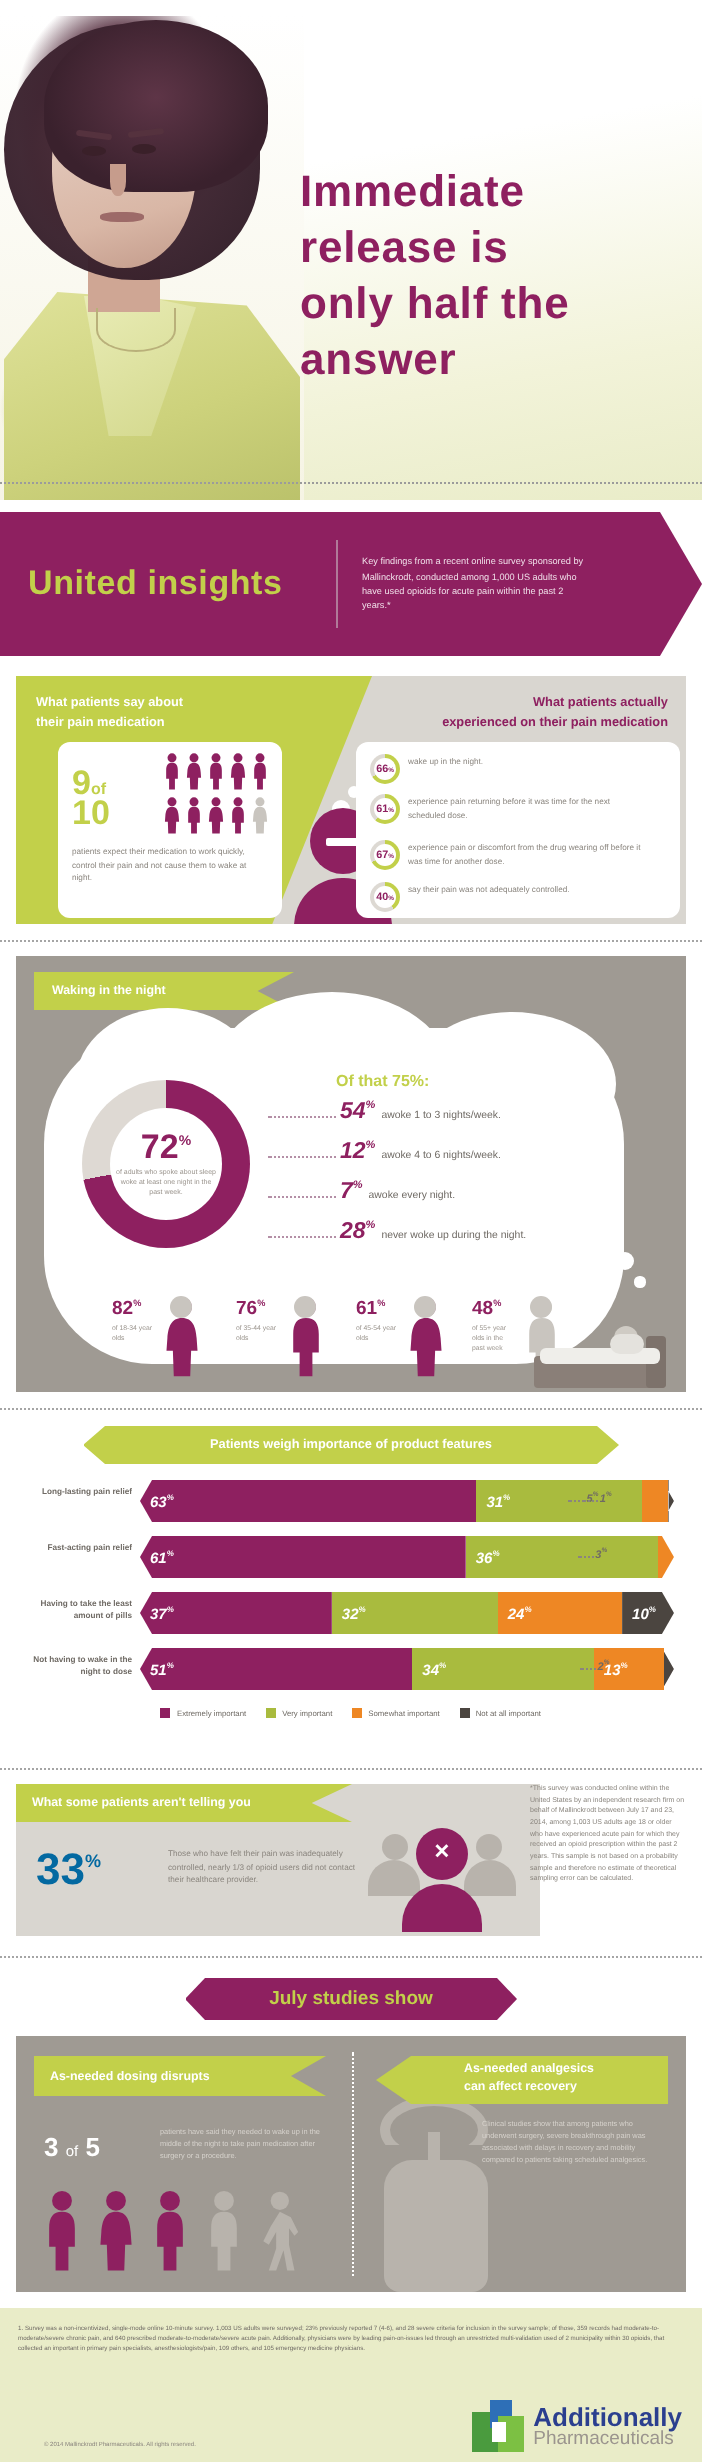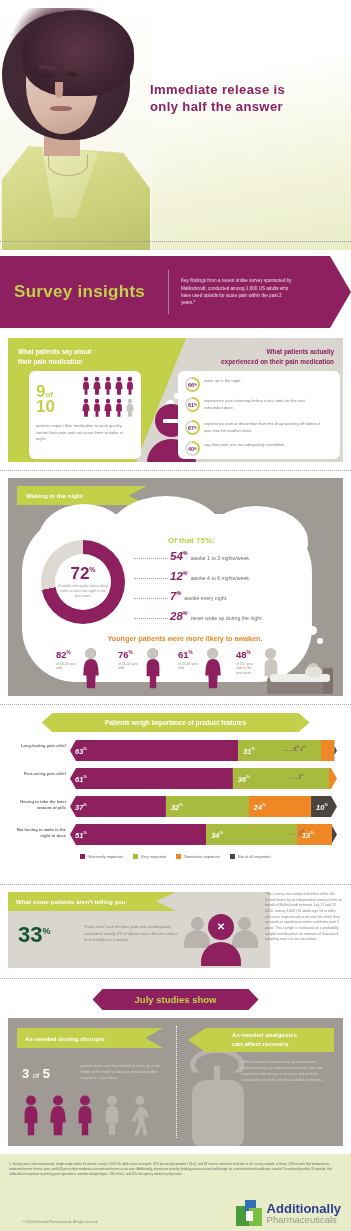--- a/index.html
+++ b/index.html
@@ -64,21 +64,21 @@
     background:linear-gradient(150deg,#e9ecb6 0%, #d3d88c 100%);
     clip-path:polygon(0% 0%, 52% 0%, 100% 8%, 60% 100%, 22% 100%);
   }
   .photo-necklace {
     position:absolute; left:48px; top:146px; width:40px; height:22px;
     border:1.5px solid #b9b07a; border-top:none;
     border-radius:0 0 60% 60%;
   }
   .hero-title {
     position:absolute; left:150px; top:82px; width:196px;
-    color:#8e2060; font-size:13px; line-height:1.28; font-weight:bold;
+    color:#8e2060; font-size:22px; line-height:1.28; font-weight:bold;
     letter-spacing:.4px;
   }
   .hero-rule {
     position:absolute; bottom:8px; left:0; width:100%; height:0;
     border-top:1.6px dotted #9b9b9b;
   }
 
   
   .band-insights {
     position:relative; height:72px; background:#8e2060;
@@ -258,21 +258,21 @@
 
   
   .sec4 { position:relative; margin:7px 8px 0 8px; height:84px; }
   .s4-card { position:absolute; left:0; top:0; width:262px; height:76px; background:#d9d6d0; }
   .s4-flag {
     position:absolute; left:0; top:0; width:168px; height:19px; background:#c2d04a;
     clip-path:polygon(0 0, 100% 0, 88% 50%, 100% 100%, 0 100%);
     display:flex; align-items:center;
   }
   .s4-flag span { color:#ffffff; font-size:6.2px; font-weight:bold; padding-left:8px; }
-  .s4-33 { position:absolute; left:10px; top:32px; color:#14532d; font-size:22px; font-weight:bold; line-height:1; }
+  .s4-33 { position:absolute; left:10px; top:32px; color:#0369a1; font-size:22px; font-weight:bold; line-height:1; }
   .s4-33 sup { font-size:9px; }
   .s4-txt { position:absolute; left:76px; top:32px; width:98px; color:#8a857e; font-size:4.1px; line-height:1.62; }
   .s4-people { position:absolute; right:12px; top:22px; width:74px; height:52px; }
   .sp { position:absolute; border-radius:50% 50% 0 0; }
   .p-gray1 { left:0; top:16px; width:26px; height:18px; background:#b8b3ac; border-radius:13px 13px 0 0; }
   .p-gray1h{ left:7px; top:3px; width:13px; height:13px; border-radius:50%; background:#b8b3ac; }
   .p-gray2 { right:0; top:16px; width:26px; height:18px; background:#b8b3ac; border-radius:13px 13px 0 0; }
   .p-gray2h{ right:7px; top:3px; width:13px; height:13px; border-radius:50%; background:#b8b3ac; }
   .p-mh { left:24px; top:0; width:26px; height:26px; border-radius:50%; background:#8e2060; }
   .p-mb { left:17px; top:28px; width:40px; height:24px; border-radius:20px 20px 0 0; background:#8e2060; }
@@ -355,21 +355,21 @@
     </div>
     <div class="hero-title">
       <div>Immediate release is</div>
       <div>only half the answer</div>
     </div>
     <div class="hero-rule"></div>
   </div>
 
   <div class="band-insights">
     <div class="band-title">
-      <div>Survey insights</div>
+      <div>United insights</div>
     </div>
     <div class="band-sep"></div>
     <div class="band-sub">Key findings from a recent online survey sponsored by Mallinckrodt, conducted among 1,000 US adults who have used opioids for acute pain within the past 2 years.*</div>
   </div>
 
   <div class="sec1">
     <div class="sec1-left"></div>
     <div class="sec1-hl">
       <div>What patients say about</div>
       <div>their pain medication</div>
@@ -505,21 +505,20 @@
                <span class="lbl">awoke every night.</span>
         </div>
         <div class="leader" style="left: 126px; top: 120px; width: 34px;"></div>
         <div class="bullet" style="left: 162px; top: 132px;">
           <span class="num">28<sup>%</sup></span>
                <span class="lbl">never woke up during the night.</span>
         </div>
         <div class="leader" style="left: 126px; top: 140px; width: 34px;"></div>
       </div>
 
-    <div class="younger">Younger patients were more likely to awaken.</div>
     <div id="agegroups">
         <div class="ygroup" style="left: 48px;">
     <div style="position:relative;height:42px;">
       <div class="ypct">82<sup>%</sup></div>
       <div class="ylbl">of 18-34 year olds</div>
       <div style="position:absolute;left:24px;top:-2px;">
         <svg viewBox="0 0 24 46" width="22" height="42">
                 <circle cx="12" cy="6" r="5.4" fill="#8e2060"></circle>
                 <path d="M12 12 C6 12 4.5 17 4 23 L3.5 30 L7 30 L7.5 44 L16.5 44 L17 30 L20.5 30 L20 23 C19.5 17 18 12 12 12 Z" fill="#8e2060"></path>
               </svg>

